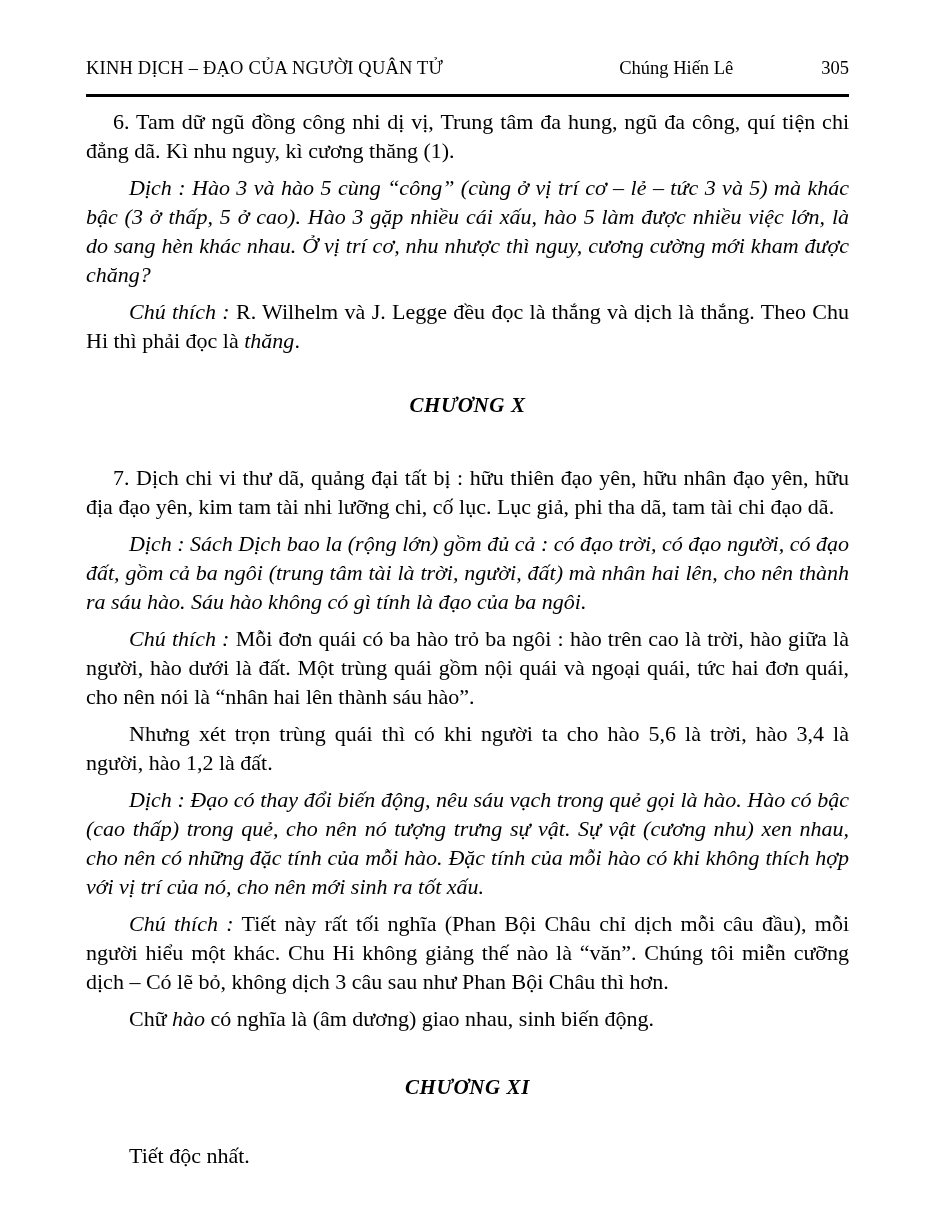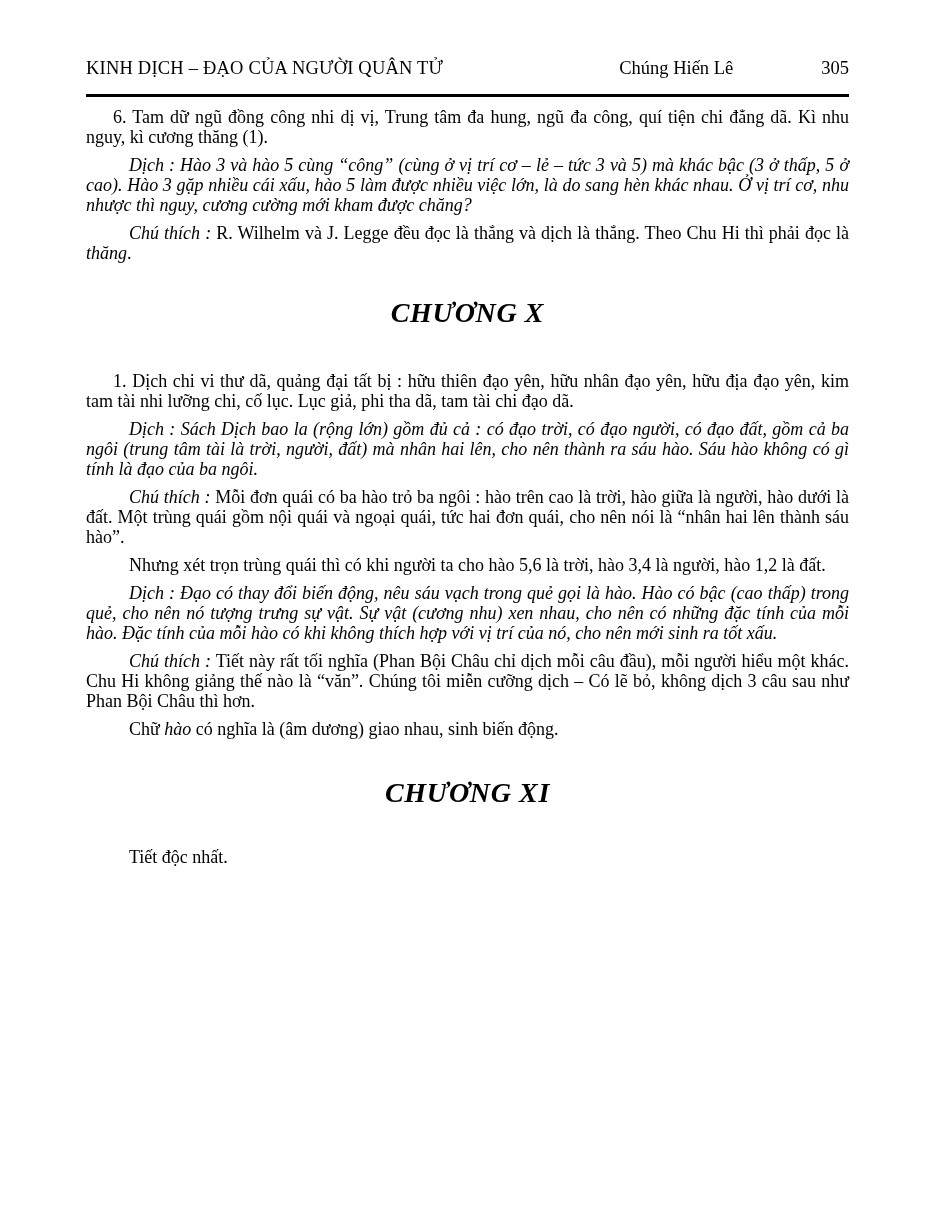--- a/index.html
+++ b/index.html
@@ -30,32 +30,32 @@
   .pageno { }
   .header-rule {
     border: none;
     border-top: 3px solid #000;
     margin: 14px 0 0 0;
   }
   
   .content { margin-top: 10px; }
   p.body {
     margin: 0 0 8px 0;
-    font-size: 18px;
-    line-height: 20px;
+    font-size: 22px;
+    line-height: 29px;
     text-align: justify;
   }
   p.last { text-align: left; }
   .indent-sm { text-indent: 27px; }
   .indent-lg { text-indent: 43px; }
   .italic { font-style: italic; }
   h2.chapter-title {
     margin: 36px 0 44px 0;
     text-align: center;
-    font-size: 28px;
+    font-size: 21px;
     line-height: 28px;
     font-style: italic;
     font-weight: bold;
     letter-spacing: 0.6px;
   }
   h2.chapter-title.second { margin: 40px 0 40px 0; }
 </style>
 </head>
 <body>
 
@@ -72,21 +72,21 @@
   <main class="content">
 
     <p class="body indent-sm">6.  Tam dữ ngũ đồng công nhi dị vị, Trung tâm đa hung, ngũ đa công, quí tiện chi đẳng dã. Kì nhu nguy, kì cương thăng (1).</p>
 
     <p class="body italic indent-lg">Dịch : Hào 3 và hào 5 cùng “công” (cùng ở vị trí cơ – lẻ – tức 3 và 5) mà khác bậc (3 ở thấp, 5 ở cao). Hào 3 gặp nhiều cái xấu, hào 5 làm được nhiều việc lớn, là do sang hèn khác nhau. Ở vị trí cơ, nhu nhược thì nguy, cương cường mới kham được chăng?</p>
 
     <p class="body indent-lg"><span class="italic">Chú thích :</span><span> R. Wilhelm và J. Legge đều đọc là thắng và dịch là thắng. Theo Chu Hi thì phải đọc là </span><span class="italic">thăng</span><span>.</span></p>
 
     <h2 class="chapter-title">CHƯƠNG X</h2>
 
-    <p class="body indent-sm">1. Dịch chi vi thư dã, quảng đại tất bị : hữu thiên đạo yên, hữu nhân đạo yên, hữu địa đạo yên, kim tam tài nhi lưỡng chi, cố lục. Lục giả, phi tha dã, tam tài chi đạo dã.</p>
+    <p class="body indent-sm">7. Dịch chi vi thư dã, quảng đại tất bị : hữu thiên đạo yên, hữu nhân đạo yên, hữu địa đạo yên, kim tam tài nhi lưỡng chi, cố lục. Lục giả, phi tha dã, tam tài chi đạo dã.</p>
 
     <p class="body italic indent-lg">Dịch : Sách Dịch bao la (rộng lớn) gồm đủ cả : có đạo trời, có đạo người, có đạo đất, gồm cả ba ngôi (trung tâm tài là trời, người, đất) mà nhân hai lên, cho nên thành ra sáu hào. Sáu hào không có gì tính là đạo của ba ngôi.</p>
 
     <p class="body indent-lg"><span class="italic">Chú thích :</span><span> Mỗi đơn quái có ba hào trỏ ba ngôi : hào trên cao là trời, hào giữa là người, hào dưới là đất. Một trùng quái gồm nội quái và ngoại quái, tức hai đơn quái, cho nên nói là “nhân hai lên thành sáu hào”.</span></p>
 
     <p class="body indent-lg">Nhưng xét trọn trùng quái thì có khi người ta cho hào 5,6 là trời, hào 3,4 là người, hào 1,2 là đất.</p>
 
 
     <p class="body italic indent-lg">Dịch : Đạo có thay đổi biến động, nêu sáu vạch trong quẻ gọi là hào. Hào có bậc (cao thấp) trong quẻ, cho nên nó tượng trưng sự vật. Sự vật (cương nhu) xen nhau, cho nên có những đặc tính của mỗi hào. Đặc tính của mỗi hào có khi không thích hợp với vị trí của nó, cho nên mới sinh ra tốt xấu.</p>
 

